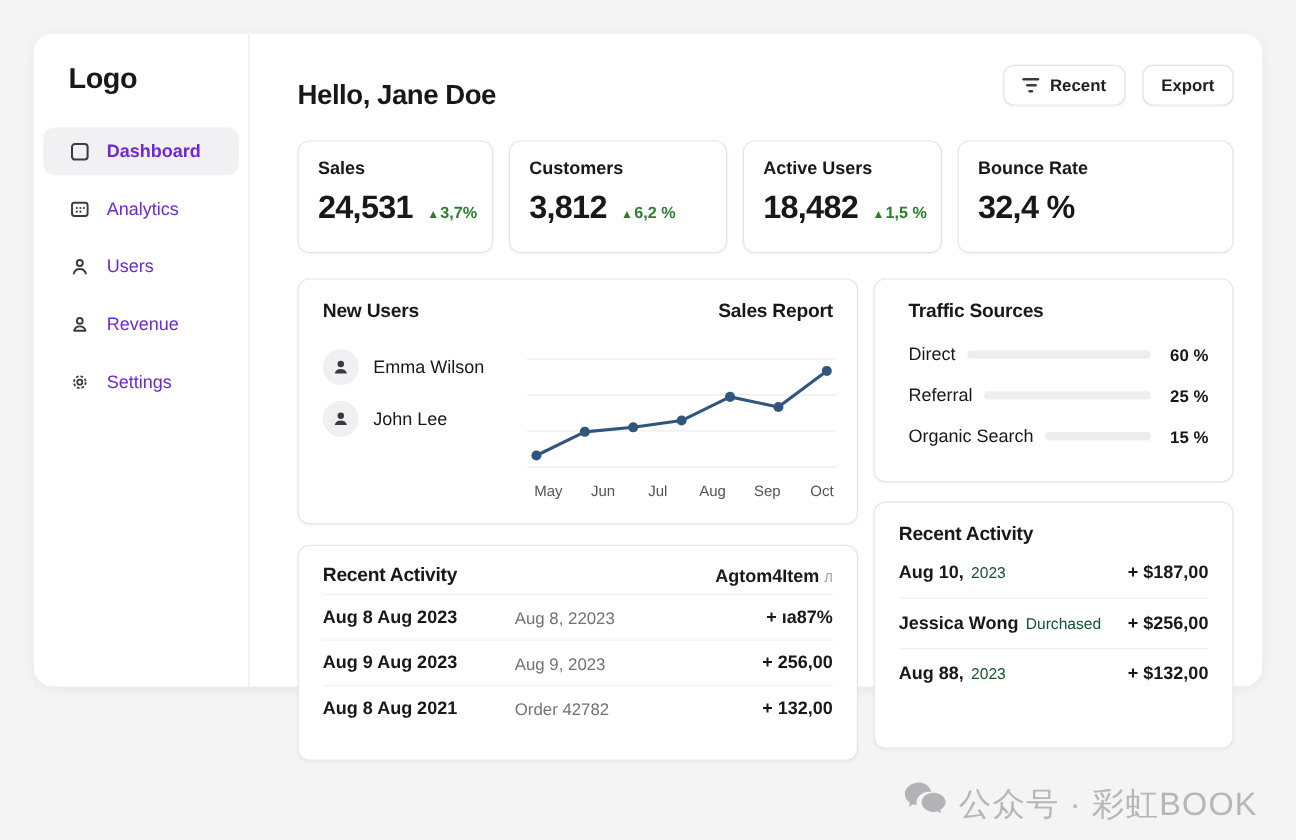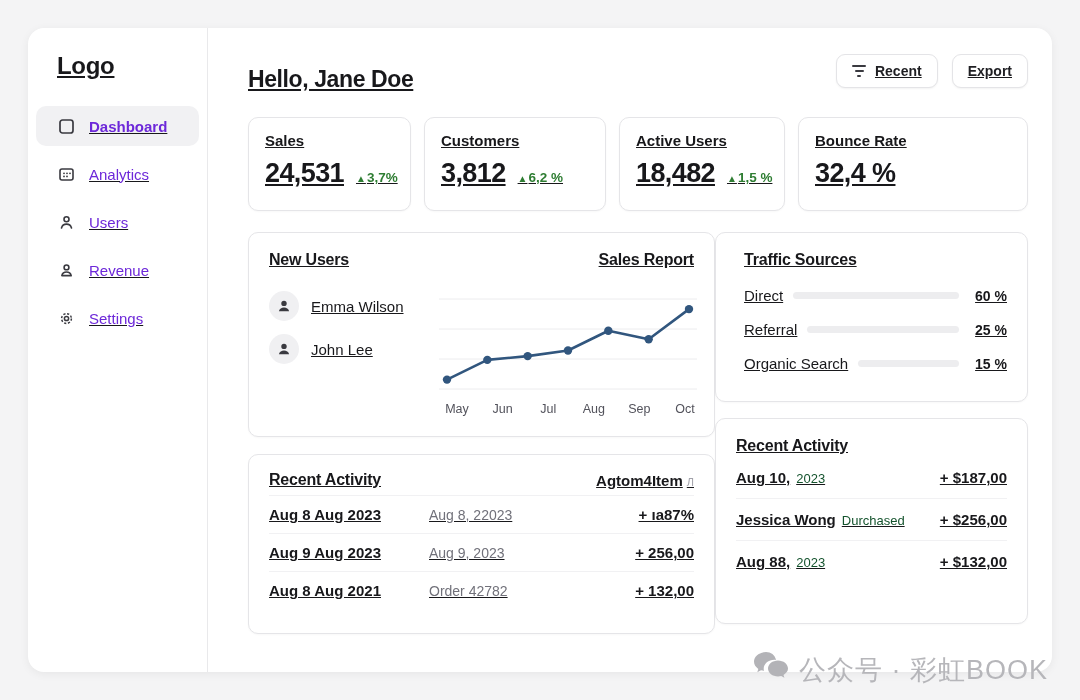--- a/index.html
+++ b/index.html
@@ -4,25 +4,24 @@
 <style>
   * { margin:0; padding:0; box-sizing:border-box; }
   html,body { width:1080px; height:700px; overflow:hidden; }
   body {
     background:#f4f4f5;
     font-family:"Liberation Sans", sans-serif;
     color:#18181b;
     position:relative;
   }
   .window {
-    position:absolute; left:28px; top:28px; width:1024px; height:644px;
+    position:absolute; left:28px; top:28px; width:1024px; height:544px;
     background:#ffffff; border-radius:16px;
     box-shadow:0 2px 10px rgba(0,0,0,0.06);
     display:flex;
-    text-decoration:underline;
   }
   
   .sidebar {
     width:180px; flex:0 0 180px; border-right:1px solid #e9e9eb;
     padding:24px 0 0 0;
   }
   .logo { font-size:24px; font-weight:700; letter-spacing:-0.3px; padding:0 0 26px 29px; }
   .nav { display:flex; flex-direction:column; gap:8px; padding:0 8px 0 8px; }
   .nav-item {
     display:flex; align-items:center; gap:14px;
@@ -54,21 +53,21 @@
     box-shadow:0 1px 2px rgba(0,0,0,0.03);
   }
   .stat { padding:14px 16px; height:94px; }
   .sc1{ width:163px; } .sc2{ width:182px; } .sc3{ width:166px; } .sc4{ flex:1; }
   .stat .lbl { font-size:15px; font-weight:600; margin-bottom:9px; }
   .stat .vrow { display:flex; align-items:baseline; gap:12px; }
   .stat .val { font-size:27px; font-weight:700; letter-spacing:-0.6px; }
   .stat .delta { font-size:13.5px; font-weight:600; color:#2e7d32; white-space:nowrap; }
   .stat .delta .arr { font-size:10px; margin-right:1px; }
   
-  .cols { display:flex; }
+  .cols { display:flex; gap:13px; }
   .col-l { width:467px; flex:0 0 467px; display:flex; flex-direction:column; gap:17px; }
   .col-r { flex:1; display:flex; flex-direction:column; gap:16px; }
   .panel { padding:18px 20px; }
   .panel-hdr { display:flex; justify-content:space-between; align-items:center; margin-bottom:14px; }
   .panel-title { font-size:16px; font-weight:700; letter-spacing:-0.2px; }
   
   .nu { height:205px; }
   .nu-body { display:flex; }
   .users { display:flex; flex-direction:column; gap:13px; padding-top:8px; width:168px; flex:0 0 168px; }
   .user { display:flex; align-items:center; gap:12px; }

